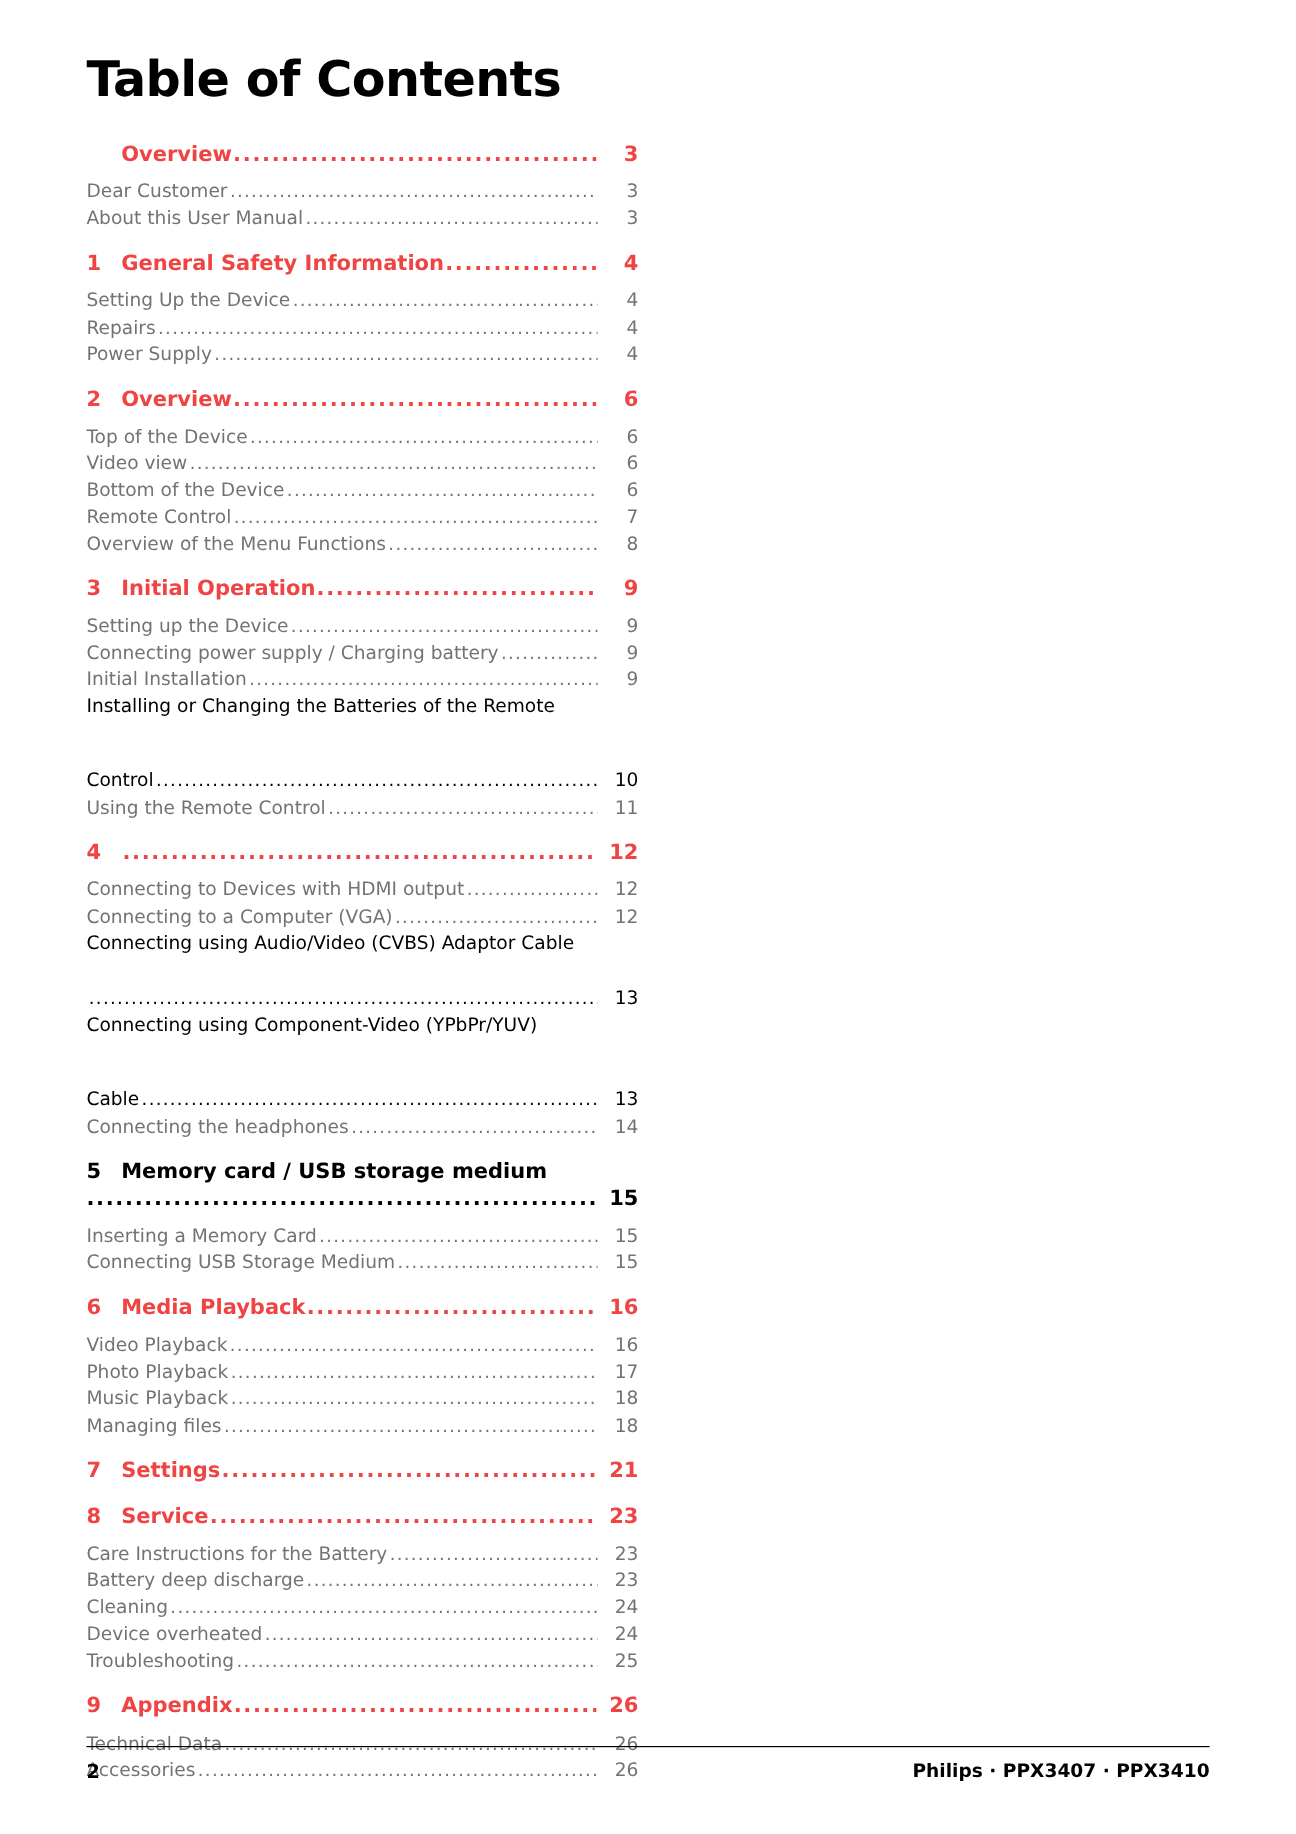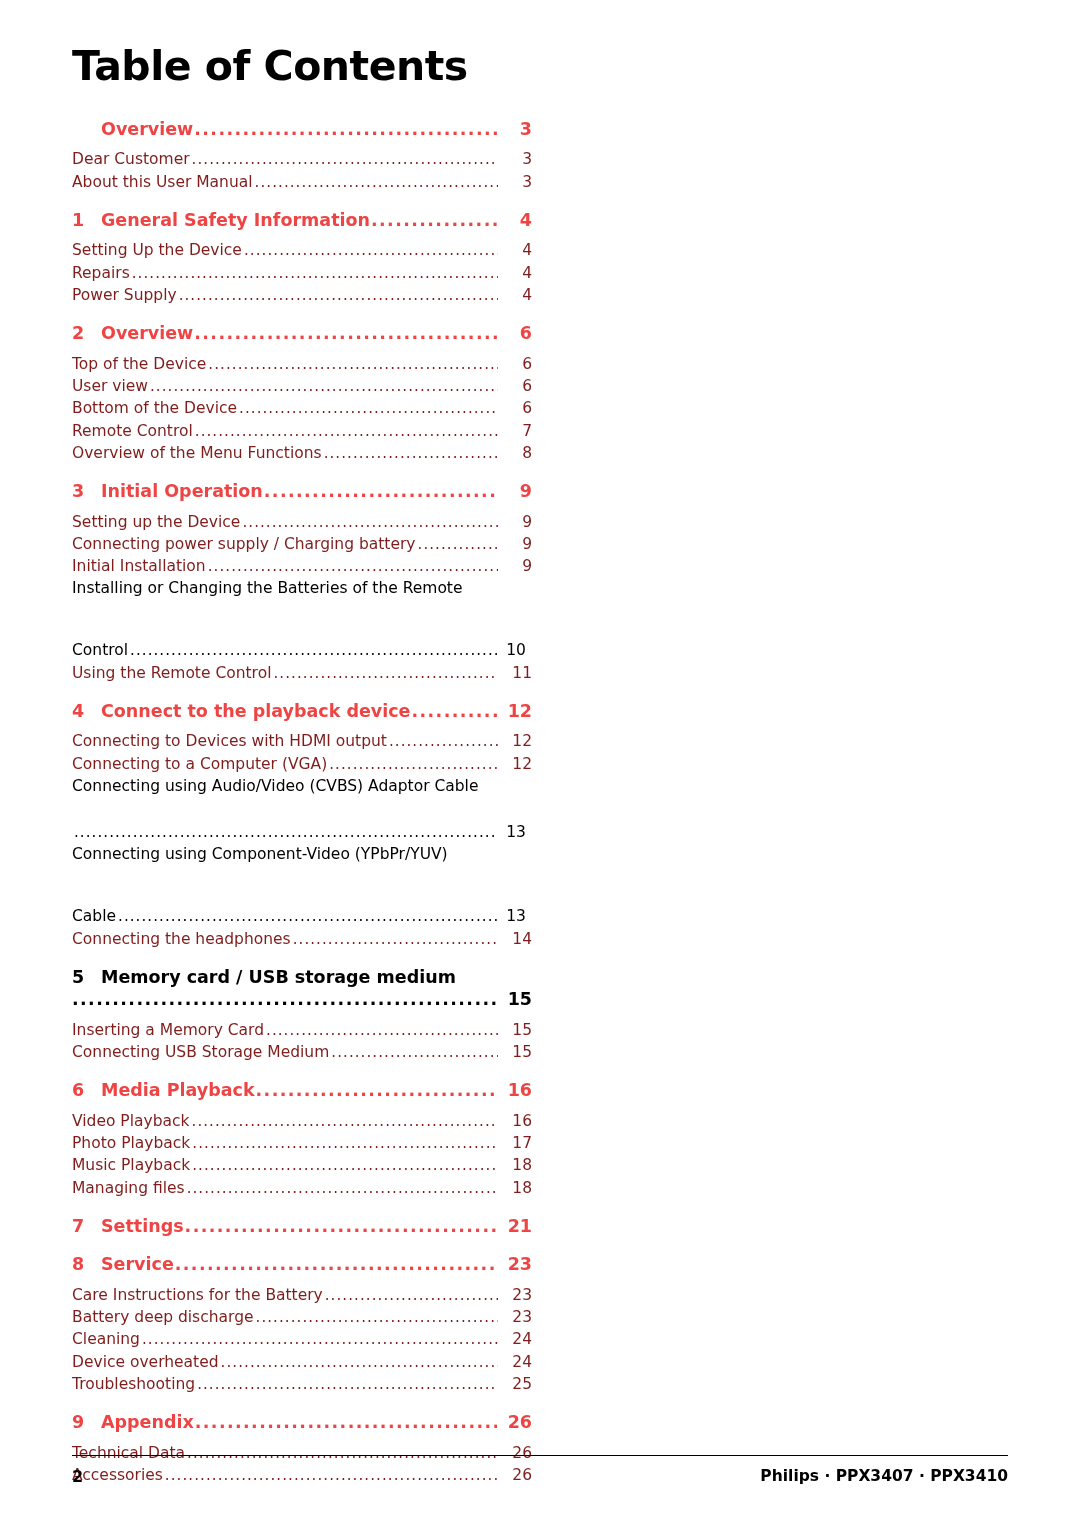--- a/index.html
+++ b/index.html
@@ -103,21 +103,21 @@
     text-align: right;
   }
 
   
   .entry {
     display: flex;
     align-items: baseline;
     font-size: 15.5px;
     line-height: 1.42;
     font-family: "DejaVu Sans", sans-serif;
-    color: #7f1d1d;
+    color: #737373;
   }
   .entry .label {
     flex: 0 0 auto;
     white-space: nowrap;
   }
   .entry .dots {
     flex: 1 1 auto;
     overflow: hidden;
     white-space: nowrap;
     letter-spacing: 1.1px;
@@ -148,21 +148,21 @@
     flex: 1 1 auto;
     overflow: hidden;
     white-space: nowrap;
     letter-spacing: 1.1px;
     margin: 0 2px;
     min-width: 6px;
     font-size: 15px;
   }
   .entry-wrap .l2 .pg {
     flex: 0 0 32px;
-    text-align: center;
+    text-align: right;
   }
 
   
   .footer-rule {
     position: absolute;
     left: 72px;
     top: 1455px;
     width: 936px;
     border-top: 1px solid #000;
   }
@@ -232,21 +232,21 @@
         <span class="label">Overview</span>
         <span class="dots">................................................................................</span>
         <span class="pg">6</span>
       </div>
       <div class="entry">
         <span class="label">Top of the Device</span>
         <span class="dots">..........................................................................................</span>
         <span class="pg">6</span>
       </div>
       <div class="entry">
-        <span class="label">User view</span>
+        <span class="label">Video view</span>
         <span class="dots">..........................................................................................</span>
         <span class="pg">6</span>
       </div>
       <div class="entry">
         <span class="label">Bottom of the Device </span>
         <span class="dots">..........................................................................................</span>
         <span class="pg">6</span>
       </div>
       <div class="entry">
         <span class="label">Remote Control</span>
@@ -287,21 +287,20 @@
           <span class="pg">10</span>
         </div>
       </div>
       <div class="entry">
         <span class="label">Using the Remote Control </span>
         <span class="dots">..........................................................................................</span>
         <span class="pg">11</span>
       </div>
       <div class="chapter">
         <span class="num">4</span>
-        <span class="label">Connect to the playback device</span>
         <span class="dots">................................................................................</span>
         <span class="pg">12</span>
       </div>
       <div class="entry">
         <span class="label">Connecting to Devices with HDMI output </span>
         <span class="dots">..........................................................................................</span>
         <span class="pg">12</span>
       </div>
       <div class="entry">
         <span class="label">Connecting to a Computer (VGA)</span>

